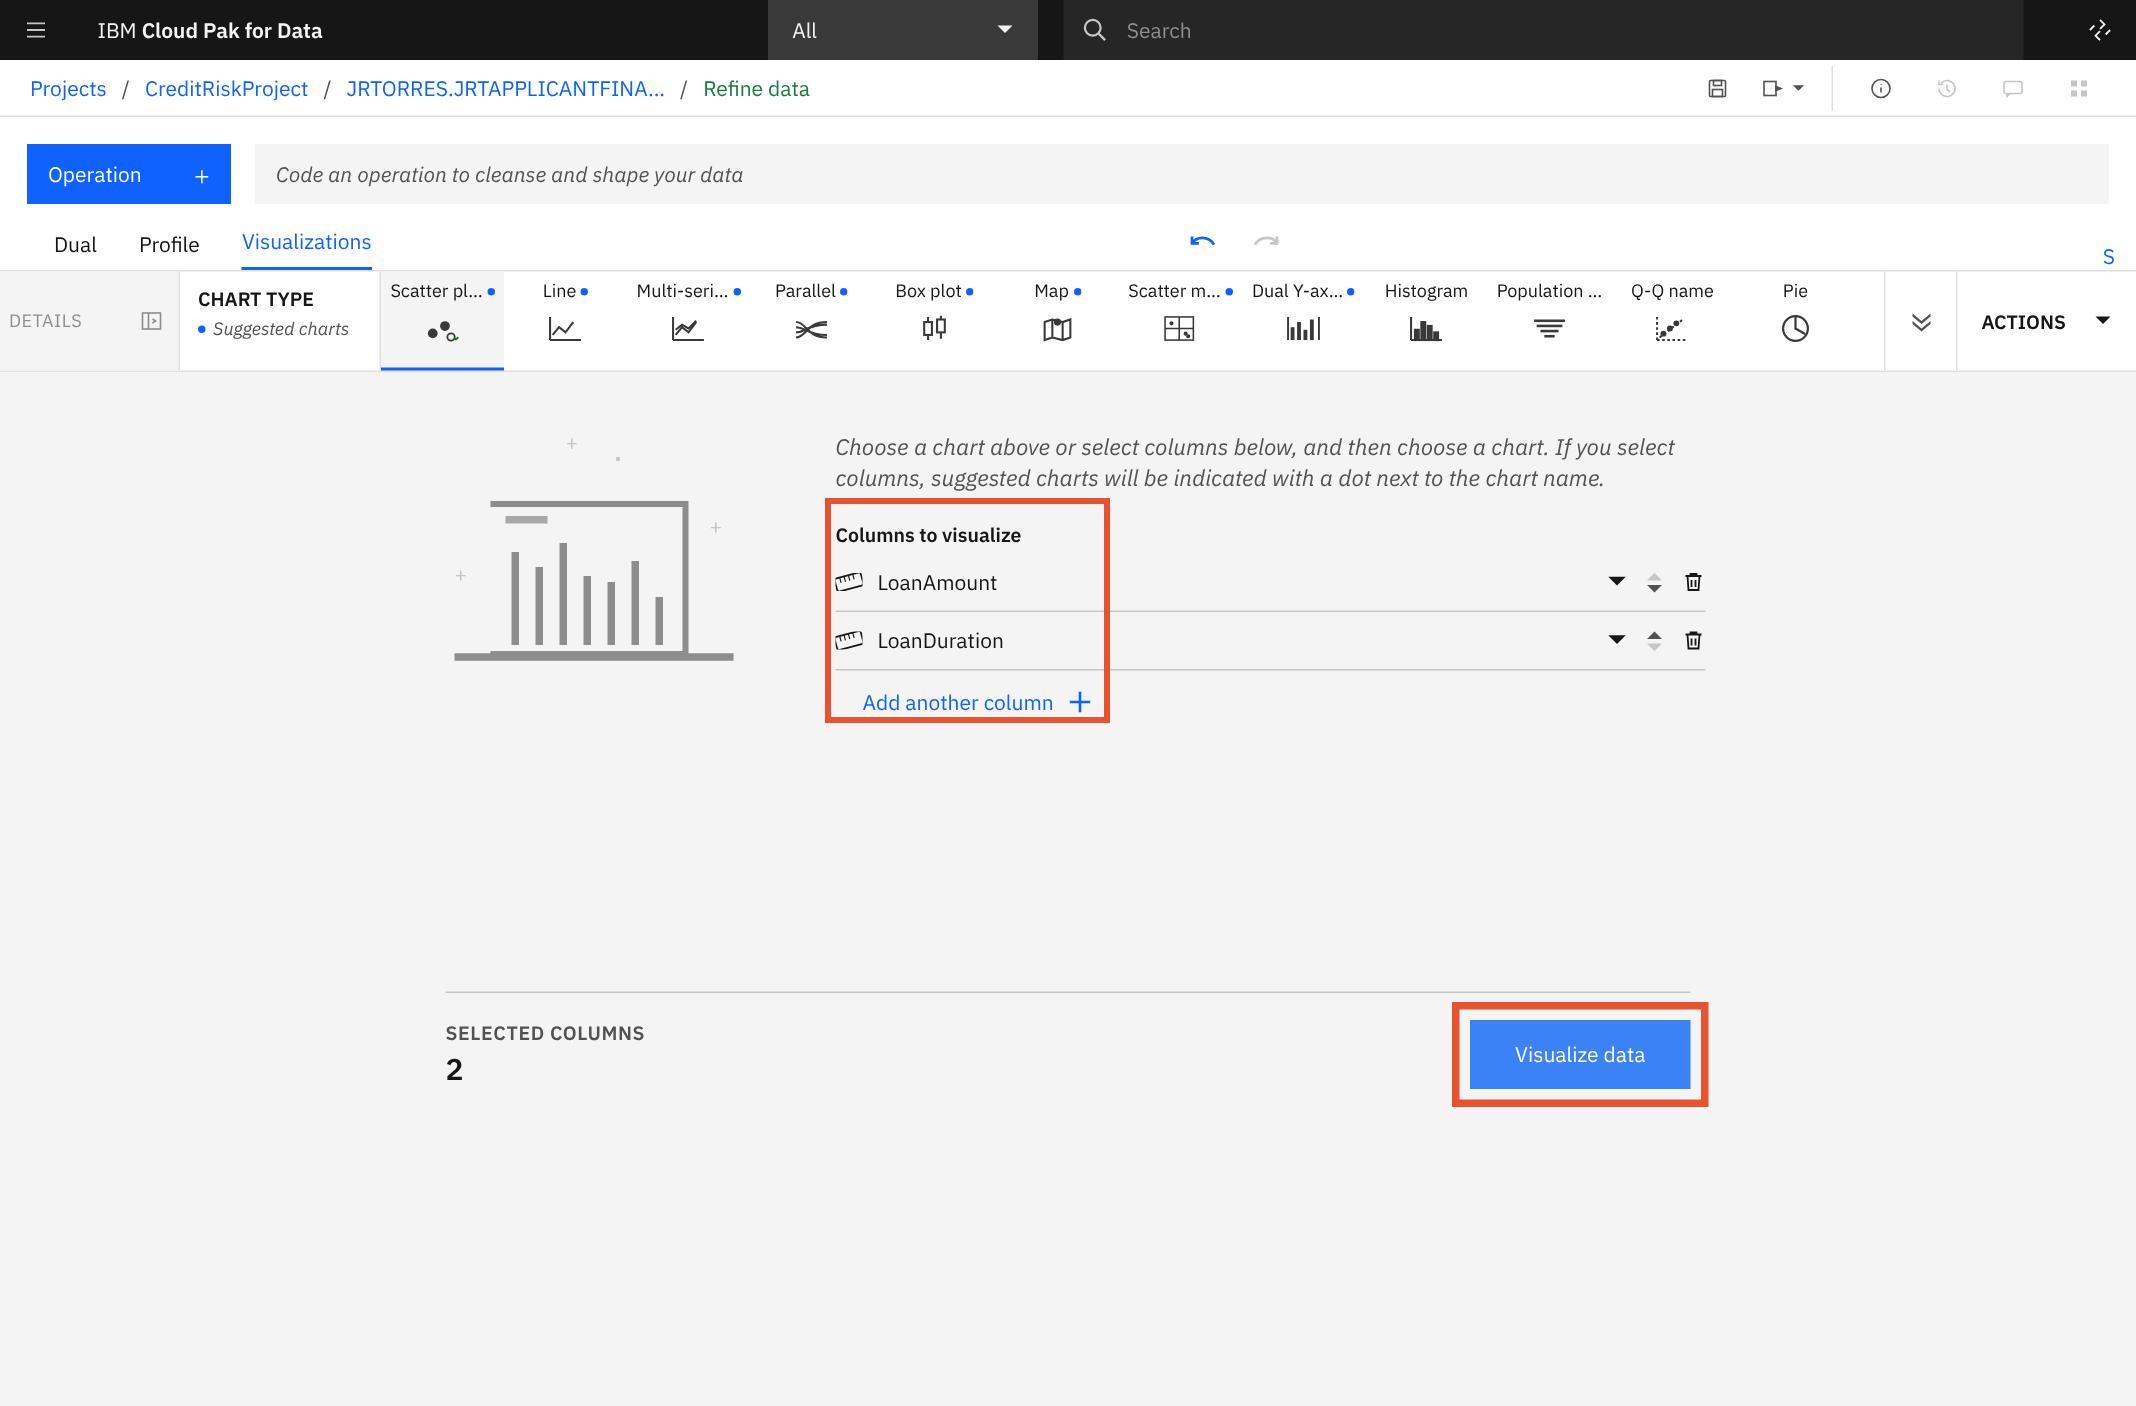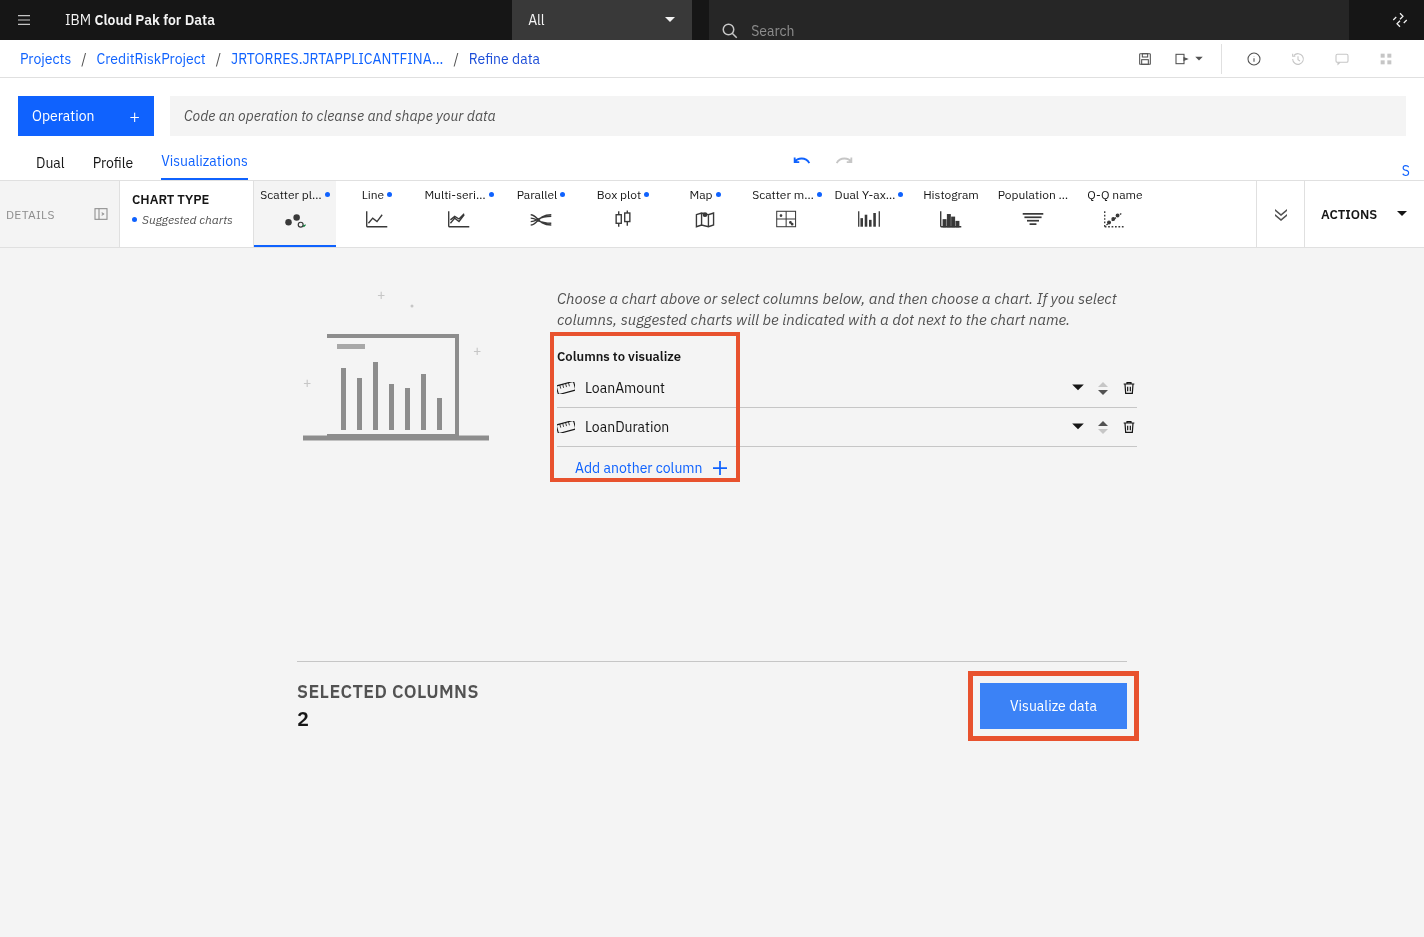--- a/index.html
+++ b/index.html
@@ -4,31 +4,31 @@
 <style>
   * { box-sizing: border-box; margin: 0; padding: 0; }
   body { font-family: "IBM Plex Sans", -apple-system, BlinkMacSystemFont, "Segoe UI", Roboto, sans-serif; font-size: 14px; color: #161616; background: #fff; width: 1424px; height: 937px; overflow: hidden; }
 
   
   .top-header { background: #161616; color: #f4f4f4; height: 40px; display: flex; align-items: center; gap: 17px; }
   .hamburger { width: 48px; height: 40px; display: flex; align-items: center; justify-content: center; color: #c6c6c6; cursor: pointer; }
   .brand { font-size: 14px; padding: 0 8px 0 0; }
   .brand b { font-weight: 600; }
   .filter-dropdown { background: #393939; height: 40px; width: 180px; display: flex; align-items: center; justify-content: space-between; padding: 0 16px; cursor:pointer; }
-  .search-box { flex: 1; height: 40px; display: flex; align-items: flex-end; padding: 0 12px; background: #262626; }
+  .search-box { flex: 1; height: 40px; display: flex; align-items: center; padding: 0 12px; background: #262626; }
   .search-box svg { margin-right: 12px; color: #c6c6c6; }
   .search-placeholder { color: #8d8d8d; font-size: 14px; }
   .top-right { margin-left: auto; display:flex; }
   .top-right .icon-btn { width: 48px; height: 40px; display:flex; align-items:center; justify-content:center; cursor:pointer; }
 
   
   .crumb-bar { height: 38px; border-bottom: 1px solid #e0e0e0; display:flex; align-items:center; padding: 0 20px; }
   .crumb a { color: #0f62fe; text-decoration: none; cursor:pointer; }
   .crumb-sep { color: #525252; margin: 0 10px; }
-  .crumb-current { color: #1d4ed8; }
+  .crumb-current { color: #15803d; }
   .crumb-icons { margin-left:auto; display:flex; gap: 8px; align-items:center; }
   .crumb-icons .ib { width: 36px; height: 32px; display:flex; align-items:center; justify-content:center; color:#525252; cursor:pointer;}
   .crumb-icons .divider { width:1px; height: 30px; background:#e0e0e0; margin: 0 6px;}
   .crumb-icons .disabled { color: #c6c6c6; }
 
   
   .op-row { display:flex; height: 40px; margin: 18px 18px 0 18px; }
   .op-btn { background: #0f62fe; color:#fff; display:flex; align-items:center; justify-content:space-between; width: 136px; padding: 0 14px; cursor:pointer; font-size:14px;}
   .op-input { flex:1; background:#f4f4f4; margin-left: 16px; display:flex; align-items:center; padding: 0 14px; color:#525252; font-style: italic; }
 
@@ -81,21 +81,21 @@
   .add-col { color:#0f62fe; display:flex; align-items:center; gap:10px; padding: 12px 0 4px 18px; cursor:pointer; }
   .add-col svg { color:#0f62fe;}
 
   .columns-container { position:relative; margin-top:18px; }
   .highlight-box { position: absolute; border: 4px solid #e8522e; pointer-events:none; }
   .highlight1 { left: -7px; top: -16px; width: 190px; height: 150px; }
 
   
   .bottom-sep { border-top: 1px solid #c6c6c6; margin-top: 180px; }
   .bottom-row { display:flex; align-items:center; justify-content:space-between; margin-top: 18px; position:relative;}
-  .sel-label { letter-spacing:0.4px; font-size:18px; font-weight:600; color:#525252; }
+  .sel-label { letter-spacing:0.4px; font-size:13px; font-weight:600; color:#525252; }
   .sel-count { font-size:20px; font-weight:600; margin-top:2px; }
   .viz-btn-wrap { position:relative; }
   .viz-btn { background:#3b82f6; color:#fff; padding: 14px 30px; cursor:pointer; font-size:14px; }
   .highlight2 { left:-12px; top:-12px; width: calc(100% + 24px); height: calc(100% + 24px); border: 5px solid #e8522e; position:absolute; pointer-events:none;}
 
   
   .plus-deco { fill:#c6c6c6; }
 
 </style>
 </head>
@@ -366,20 +366,31 @@
     <div class="chart-item">
       <div class="lbl">
           <span>Q-Q name</span>
         </div>
       <div class="ico">
           <svg width="24" height="20" viewBox="0 0 28 22" fill="none" stroke="currentColor" stroke-width="1.6">
             <path d="M2 20h24M2 20V2M4 18L22 4" stroke-dasharray="2 2"></path>
             <circle cx="7" cy="15" r="1.5" fill="currentColor"></circle>
             <circle cx="12" cy="11" r="1.5" fill="currentColor"></circle>
             <circle cx="17" cy="7" r="1.5" fill="currentColor"></circle>
+          </svg>
+        </div>
+    </div>
+    <div class="chart-item">
+      <div class="lbl">
+          <span>Pie</span>
+        </div>
+      <div class="ico">
+          <svg width="22" height="22" viewBox="0 0 24 24" fill="none" stroke="currentColor" stroke-width="1.6">
+            <circle cx="12" cy="12" r="9"></circle>
+            <path d="M12 3v9l7 4"></path>
           </svg>
         </div>
     </div>
   </div>
   <div class="expand-btn">
     <svg width="16" height="16" viewBox="0 0 16 16" fill="currentColor">
         <path d="M2 3l6 5 6-5v2l-6 5-6-5zM2 8l6 5 6-5v2l-6 5-6-5z"></path>
       </svg>
   </div>
   <div class="actions-btn">

